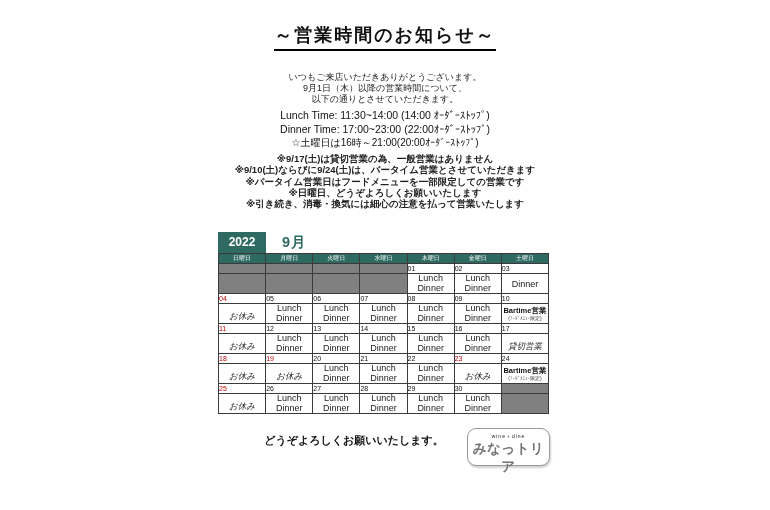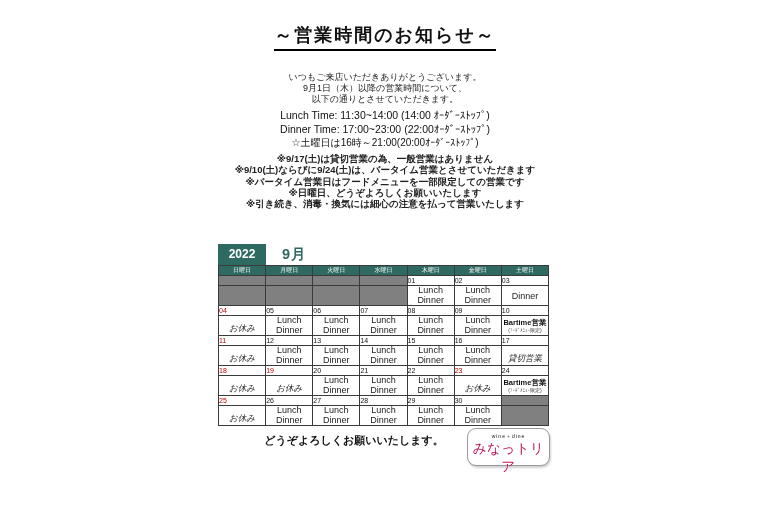--- a/index.html
+++ b/index.html
@@ -27,21 +27,21 @@
   }
   .hours{
     position:absolute;top:109px;left:0;width:770px;text-align:center;
     font-size:10.5px;line-height:13.5px;color:#111;
   }
   .hours .sat{font-size:10px;}
   .notes{
     position:absolute;top:153px;left:0;width:770px;text-align:center;
     font-size:9.5px;line-height:11.3px;font-weight:bold;color:#222;
   }
-  .calendar{position:absolute;left:218px;top:232px;width:331px;margin-top:12px;}
+  .calendar{position:absolute;left:218px;top:232px;width:331px;}
   .cal-header{position:relative;height:21px;}
   .year-box{
     position:absolute;left:0;top:0;width:48px;height:21px;background:var(--teal);
     color:#fff;font-size:12px;font-weight:bold;text-align:center;line-height:21px;
   }
   .month{
     position:absolute;left:64px;top:0;height:21px;line-height:21px;
     font-size:14.5px;font-weight:bold;color:var(--teal);letter-spacing:1px;
   }
   table.cal{border-collapse:collapse;width:331px;table-layout:fixed;}
@@ -66,21 +66,21 @@
   .closing{
     position:absolute;top:433px;left:214px;width:280px;text-align:center;
     font-size:11px;font-weight:bold;color:#111;
   }
   .logo{
     position:absolute;left:467px;top:428px;width:83px;height:38px;
     border:1px solid #999;border-radius:9px;background:#fff;text-align:center;
     box-shadow:1px 2px 2px rgba(0,0,0,0.18);
   }
   .logo-tagline{font-size:5px;letter-spacing:1px;margin-top:4px;color:#111;}
-  .logo-name{font-size:13.5px;font-weight:normal;letter-spacing:0.5px;color:#be185d;margin-top:1px;}
+  .logo-name{font-size:13.5px;font-weight:bold;letter-spacing:0.5px;color:#737373;margin-top:1px;}
 </style>
 </head>
 <body>
 
 <div class="title">
   <span>～営業時間のお知らせ～</span>
 </div>
 
 <div class="intro">
   <div>いつもご来店いただきありがとうございます。</div>

